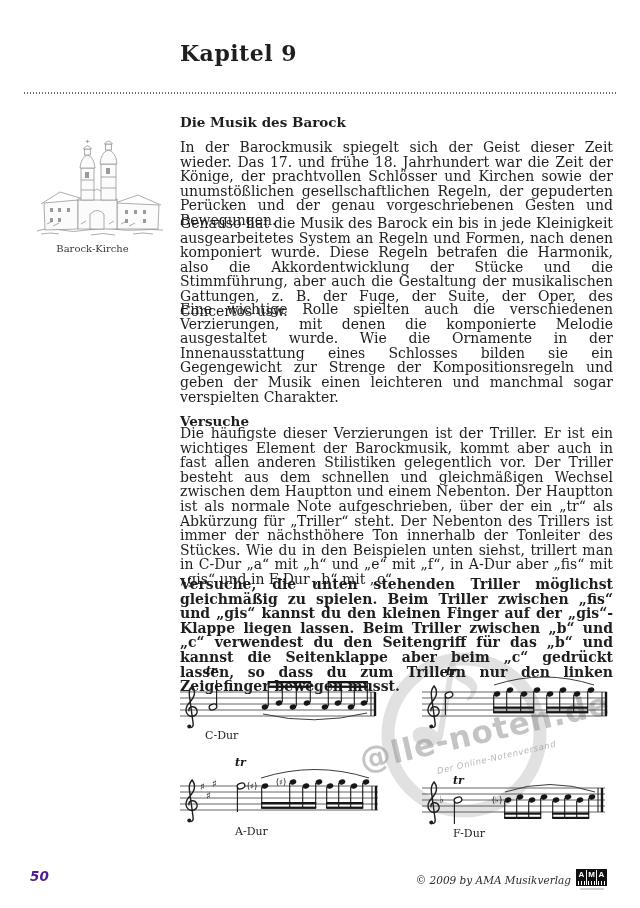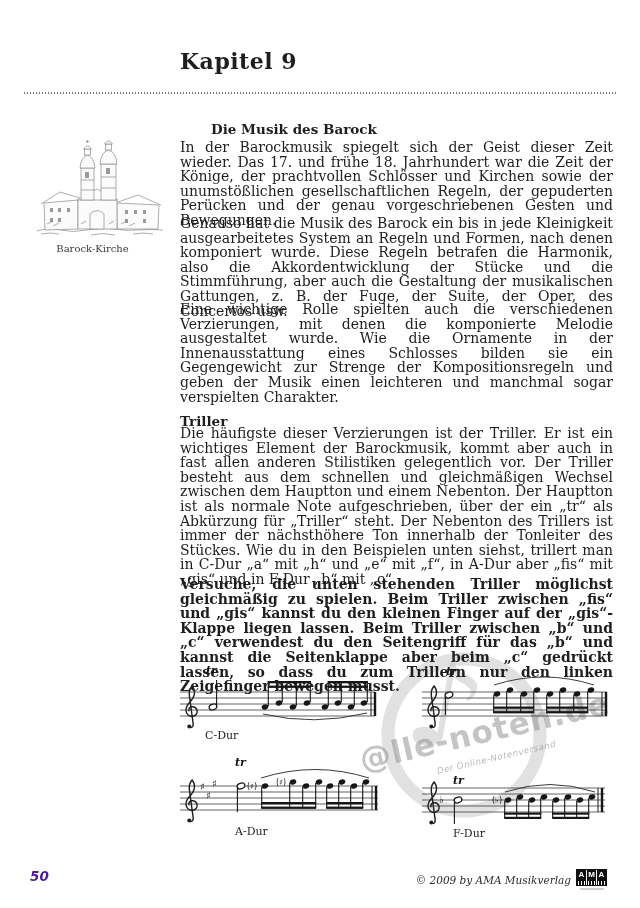--- a/index.html
+++ b/index.html
@@ -2,27 +2,27 @@
 <html><head>
 <meta charset="utf-8">
 <style>
   html,body { margin:0; padding:0; background:#e8e8e8; }
   .page {
     position:relative; width:640px; height:908px; margin:0 auto;
     background:#ffffff; overflow:hidden;
     font-family:"DejaVu Serif", serif; color:#1e1e1e;
   }
   
-  .chapter-title { position:absolute; left:180px; top:48px; margin:0;
+  .chapter-title { position:absolute; left:180px; top:40px; margin:0;
     font-size:22px; font-weight:700; letter-spacing:.5px; }
   .header-rule { position:absolute; left:24px; top:92px; width:594px; height:2px;
     background-image:repeating-linear-gradient(90deg,#6f6f6f 0 1px, transparent 1px 3px); }
   
   .sec-title { position:absolute; left:180px; margin:0; font-size:13.5px; font-weight:700; }
-  #title-barock { top:121px;margin-left:31px; }
+  #title-barock { top:114px; }
   #title-triller { top:413px; }
   
   .body-par { position:absolute; left:180px; width:433px; margin:0;
     font-size:14px; line-height:14.6px; text-align:justify; }
   #par-1 { top:140px; }
   #par-2 { top:216px; }
   #par-3 { top:302px; }
   #par-4 { top:426px; }
   #par-5 { top:577px;font-weight:bold; }
   
@@ -135,21 +135,21 @@
 
     <path class="sketch" d="M14,84 l6,-3 M20,86 l6,-3 M88,84 l6,-3 M96,86 l6,-3 M48,84 l5,-3 M76,84 l5,-3" stroke="#bdbdbd"></path>
   </svg>
   <div class="church-caption">Barock-Kirche</div>
 
   <h2 class="sec-title" id="title-barock">Die Musik des Barock</h2>
   <p class="body-par" id="par-1">In der Barockmusik spiegelt sich der Geist dieser Zeit wieder. Das 17. und frühe 18. Jahrhundert war die Zeit der Könige, der prachtvollen Schlösser und Kirchen sowie der unumstößlichen gesellschaftlichen Regeln, der gepuderten Perücken und der genau vorgeschriebenen Gesten und Bewegungen.</p>
   <p class="body-par" id="par-2">Genauso hat die Musik des Barock ein bis in jede Kleinigkeit ausgearbeitetes System an Regeln und Formen, nach denen komponiert wurde. Diese Regeln betrafen die Harmonik, also die Akkordentwicklung der Stücke und die Stimmführung, aber auch die Gestaltung der musikalischen Gattungen, z. B. der Fuge, der Suite, der Oper, des Concertos usw.</p>
   <p class="body-par" id="par-3">Eine wichtige Rolle spielten auch die verschiedenen Verzierungen, mit denen die komponierte Melodie ausgestaltet wurde. Wie die Ornamente in der Innenausstattung eines Schlosses bilden sie ein Gegengewicht zur Strenge der Kompositionsregeln und geben der Musik einen leichteren und manchmal sogar verspielten Charakter.</p>
 
-  <h2 class="sec-title" id="title-triller">Triller</h2>
+  <h2 class="sec-title" id="title-triller">Versuche</h2>
   <p class="body-par" id="par-4">Die häufigste dieser Verzierungen ist der Triller. Er ist ein wichtiges Element der Barockmusik, kommt aber auch in fast allen anderen Stilistiken gelegentlich vor. Der Triller besteht aus dem schnellen und gleichmäßigen Wechsel zwischen dem Hauptton und einem Nebenton. Der Hauptton ist als normale Note aufgeschrieben, über der ein „tr“ als Abkürzung für „Triller“ steht. Der Nebenton des Trillers ist immer der nächsthöhere Ton innerhalb der Tonleiter des Stückes. Wie du in den Beispielen unten siehst, trillert man in C-Dur „a“ mit „h“ und „e“ mit „f“, in A-Dur aber „fis“ mit „gis“ und in F-Dur „b“ mit „c“.</p>
   <p class="body-par" id="par-5">Versuche, die unten stehenden Triller möglichst gleichmäßig zu spielen. Beim Triller zwischen „fis“ und „gis“ kannst du den kleinen Finger auf der „gis“-Klappe liegen lassen. Beim Triller zwischen „b“ und „c“ verwendest du den Seitengriff für das „b“ und kannst die Seitenklappe aber beim „c“ gedrückt lassen, so dass du zum Trillern nur den linken Zeigefinger bewegen musst.</p>
 
   <svg class="staff-svg" id="staff-c" viewBox="0 0 210 90">
     <defs>
       <symbol id="gclef" viewBox="0 0 18 46" overflow="visible">
         <path d="M9.5,43.5 C10.8,42.8 11.4,41.4 11.15,39.6 L7.4,11.8 C6.9,8.1 7.8,4.6 10.1,2 C11.9,4.3 12.9,7.6 12.3,10.6 C11.7,13.6 9.8,16 7.7,18.3 C5.4,20.8 3.7,23.3 4.0,26.6 C4.35,30.2 7.2,32.7 10.5,32.4 C13.5,32.1 15.5,29.6 15.1,26.8 C14.7,24.1 12.4,22.4 10.0,22.8 C8.0,23.1 6.7,24.7 6.9,26.7" fill="none" stroke="#1e1e1e" stroke-width="1.4" stroke-linecap="round"></path>
         <circle cx="7.3" cy="42.4" r="2" fill="#1e1e1e"></circle>
       </symbol>
     </defs>

